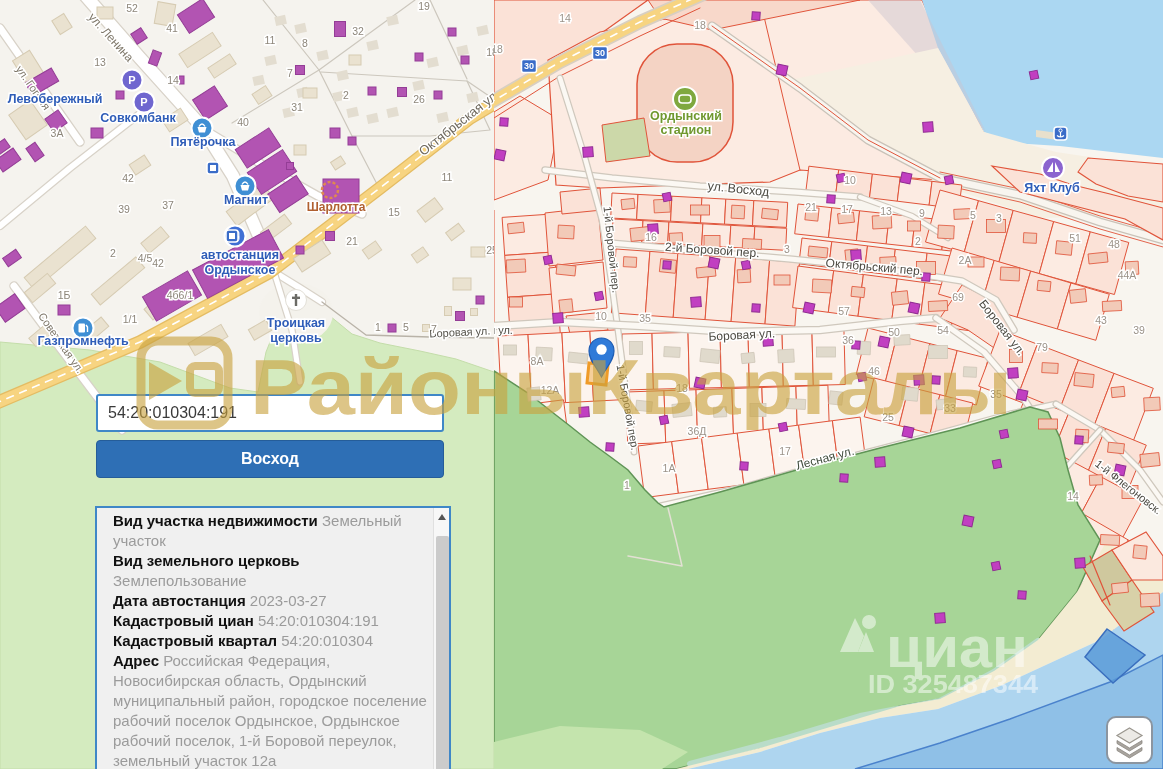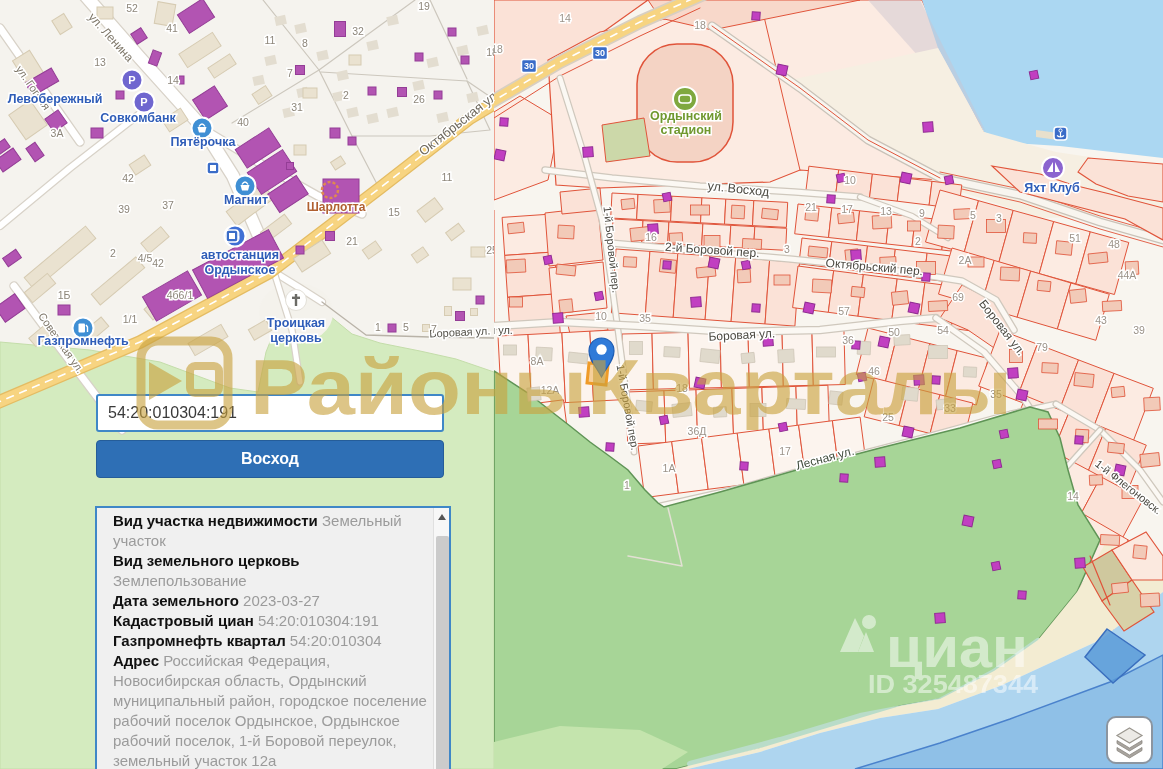--- a/index.html
+++ b/index.html
@@ -572,23 +572,23 @@
       <text x="886" y="667" font-size="58" font-weight="bold" textLength="142" lengthAdjust="spacingAndGlyphs">циан</text>
       <text x="868" y="693" font-size="26" font-weight="bold" textLength="170" lengthAdjust="spacingAndGlyphs">ID 325487344</text>
     </g>
   </svg>
 <div class="inp">54:20:010304:191</div>
 <div class="btn">Восход</div>
 <div class="panel">
     <div class="pc">
 <b>Вид участка недвижимости</b> Земельный участок<br>
 <b>Вид земельного церковь</b> Землепользование<br>
-<b>Дата земельного</b> 2023-03-27<br>
+<b>Дата автостанция</b> 2023-03-27<br>
 <b>Кадастровый циан</b> 54:20:010304:191<br>
-<b>Газпромнефть квартал</b> 54:20:010304<br>
+<b>Кадастровый квартал</b> 54:20:010304<br>
 <b>Адрес</b> Российская Федерация, Новосибирская область, Ордынский муниципальный район, городское поселение рабочий поселок Ордынское, Ордынское рабочий поселок, 1-й Боровой переулок, земельный участок 12а<br>
 <b>Боровой уточненная</b> 679 кв. м
 </div>
     <div class="sb">
       <div class="up"></div>
       <div class="th"></div>
     </div>
   </div>
 <div class="layers"><svg width="43" height="44" viewBox="0 0 43 44">
 <path d="M 21.5 10 L 34 17.5 L 21.5 25 L 9 17.5 Z" fill="#eceae6" stroke="#9a968e" stroke-width="1.2"></path>

